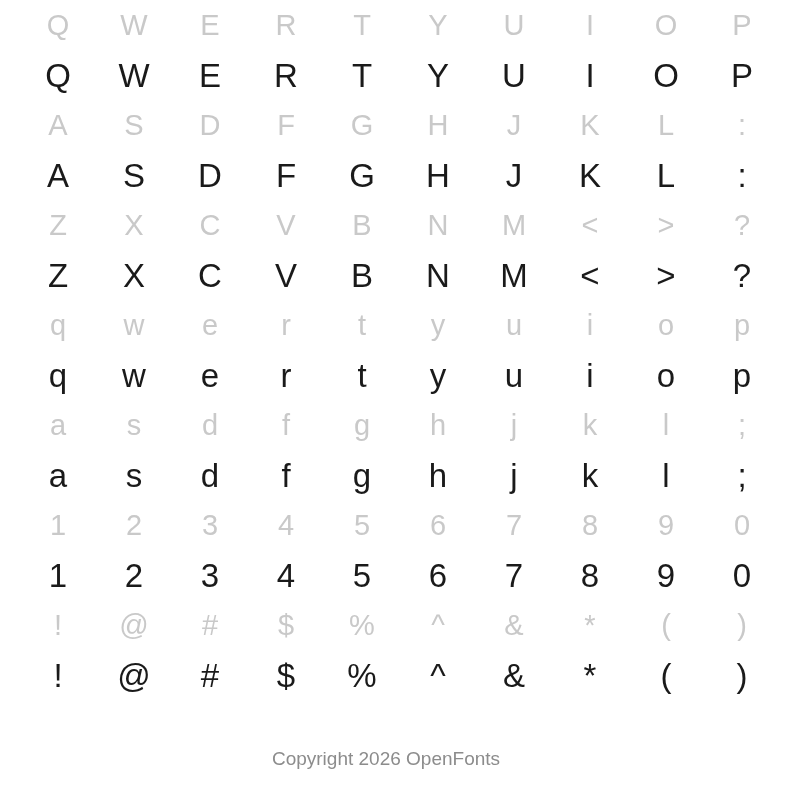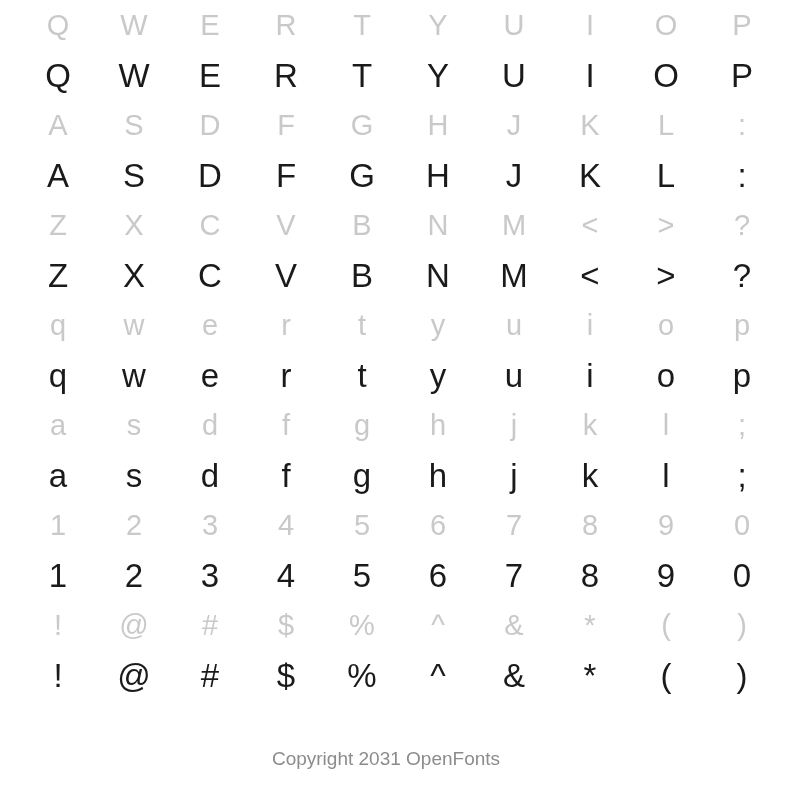--- a/index.html
+++ b/index.html
@@ -230,14 +230,14 @@
       <div class="cell">%</div>
       <div class="cell">^</div>
       <div class="cell">&amp;</div>
       <div class="cell">*</div>
       <div class="cell">(</div>
       <div class="cell">)</div>
     </div>
   </div>
 
 <div id="footer">
-  <span id="copyright">Copyright 2031 OpenFonts</span>
+  <span id="copyright">Copyright 2026 OpenFonts</span>
 </div>
 
 </body></html>

